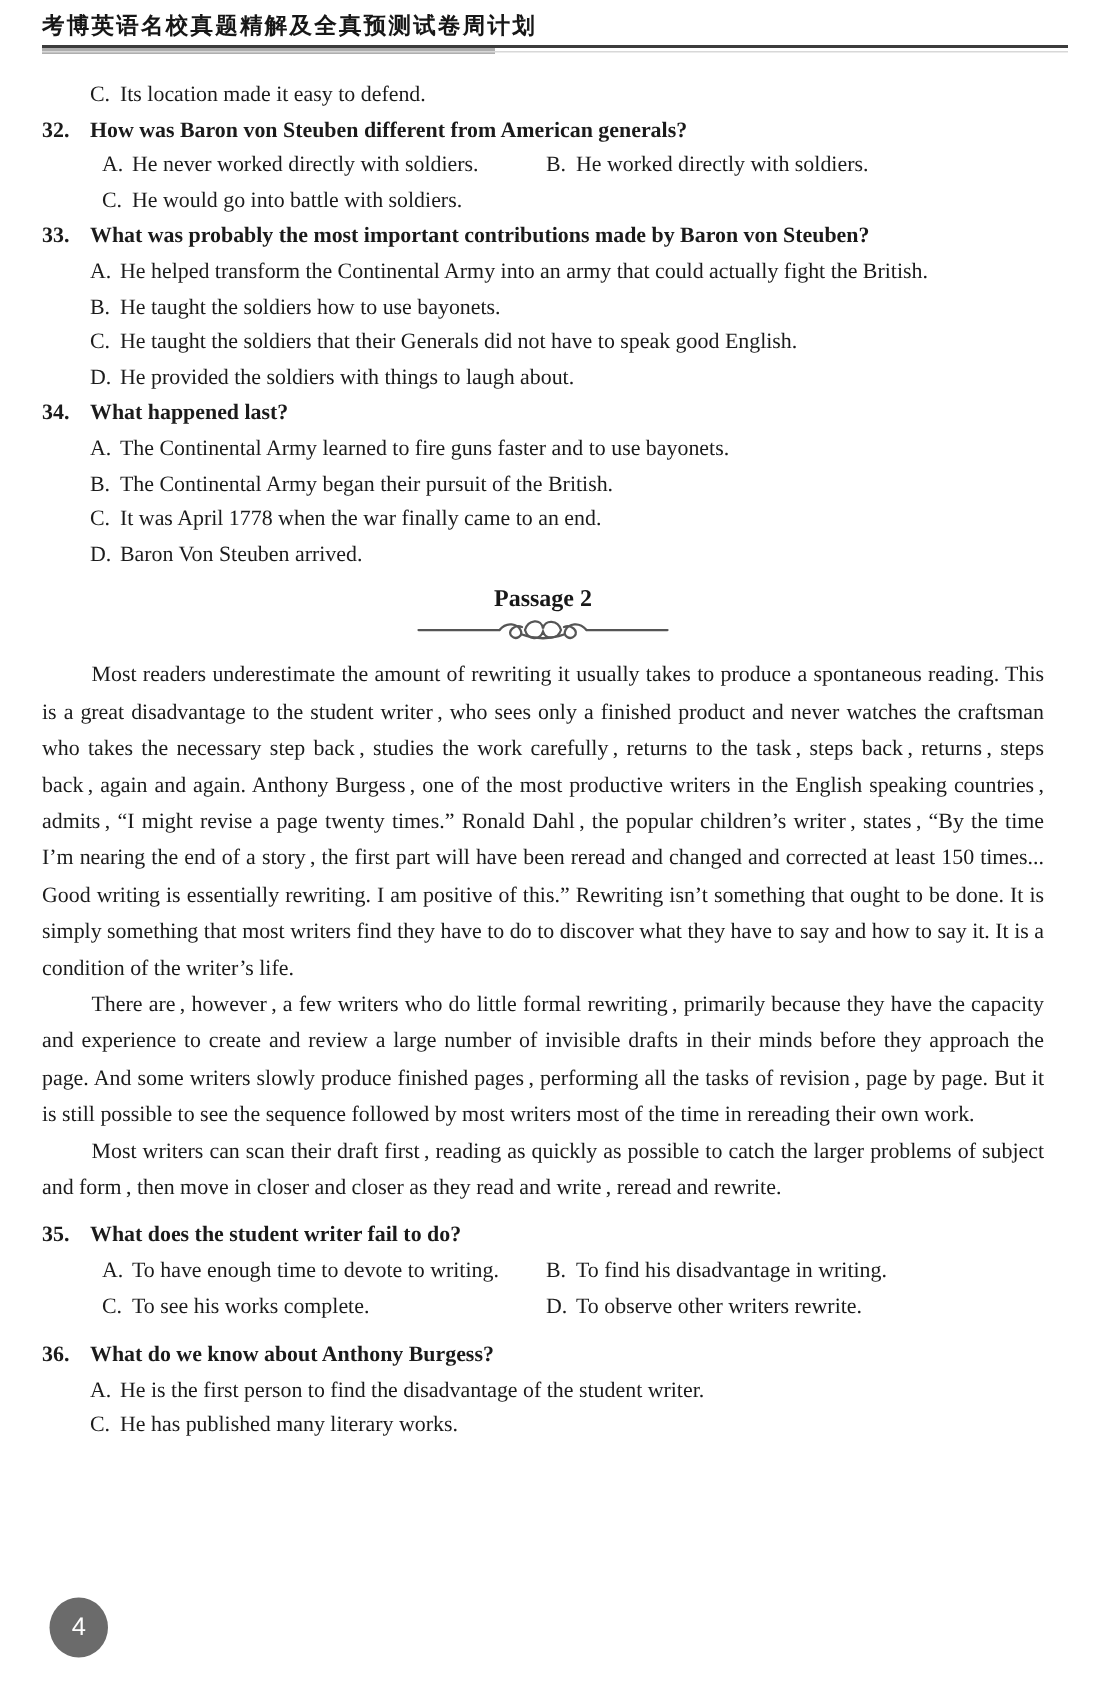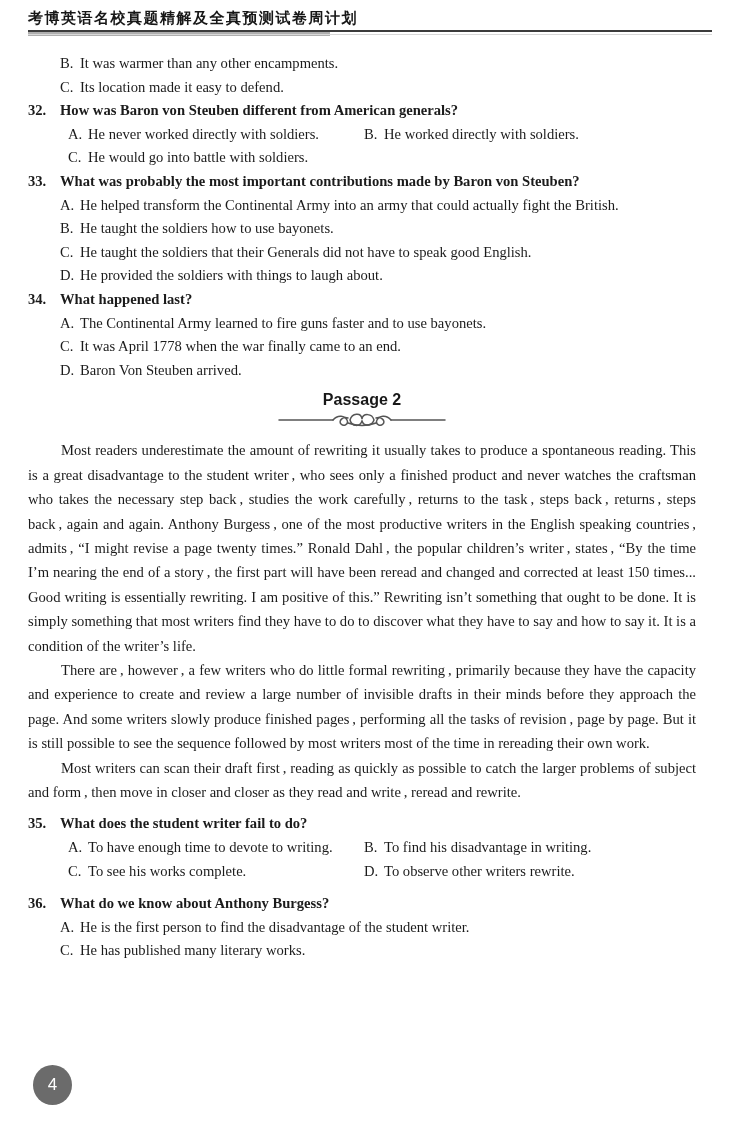--- a/index.html
+++ b/index.html
@@ -36,21 +36,21 @@
   .line { line-height: 23.6px; white-space: nowrap; }
   .stem-line { font-weight: bold; }
   .qnum { display: inline-block; width: 32px; font-weight: bold; }
   .opt-list { margin-left: 32px; }
   .lbl { display: inline-block; width: 20px; }
   .opt-grid { margin-left: 40px; display: grid; grid-template-columns: 296px 1fr; }
   .opt-grid .line { line-height: 23.6px; }
   
   .passage-head { text-align: center; margin: 7px 0 8px 0; }
   .passage-title {
-    font-family: Liberation Sans, sans-serif;
+    font-family: Liberation Serif, serif;
     font-weight: bold; font-size: 16px; line-height: 22px; color: #181818;
   }
   .ornament { display: block; margin: 0 auto; margin-top: -1px; }
   .para {
     margin: 0; text-align: justify; text-indent: 33px; line-height: 24.4px;
   }
   .q-block.after-passage { margin-top: 8px; }
   .q-block.tight { margin-top: 9px; }
   
   .page-badge {
@@ -70,23 +70,20 @@
   <div class="hdr">
     <div class="hdr-title">考博英语名校真题精解及全真预测试卷周计划</div>
     <div class="hdr-rule">
       <div class="rule-accent"></div>
     </div>
   </div>
 
   <div class="main">
 
     <div class="opt-list">
-      <div class="line">
-        <span class="lbl">B.</span><span>It was warmer than any other encampments.</span>
-      </div>
       <div class="line">
         <span class="lbl">C.</span><span>Its location made it easy to defend.</span>
       </div>
     </div>
 
     <div class="q-block">
       <div class="line stem-line">
         <span class="qnum">32.</span><span>How was Baron von Steuben different from American generals?</span>
       </div>
       <div class="opt-grid">
@@ -122,20 +119,23 @@
       </div>
     </div>
 
     <div class="q-block">
       <div class="line stem-line">
         <span class="qnum">34.</span><span>What happened last?</span>
       </div>
       <div class="opt-list">
         <div class="line">
           <span class="lbl">A.</span><span>The Continental Army learned to fire guns faster and to use bayonets.</span>
+        </div>
+        <div class="line">
+          <span class="lbl">B.</span><span>The Continental Army began their pursuit of the British.</span>
         </div>
         <div class="line">
           <span class="lbl">C.</span><span>It was April 1778 when the war finally came to an end.</span>
         </div>
         <div class="line">
           <span class="lbl">D.</span><span>Baron Von Steuben arrived.</span>
         </div>
       </div>
     </div>
 

